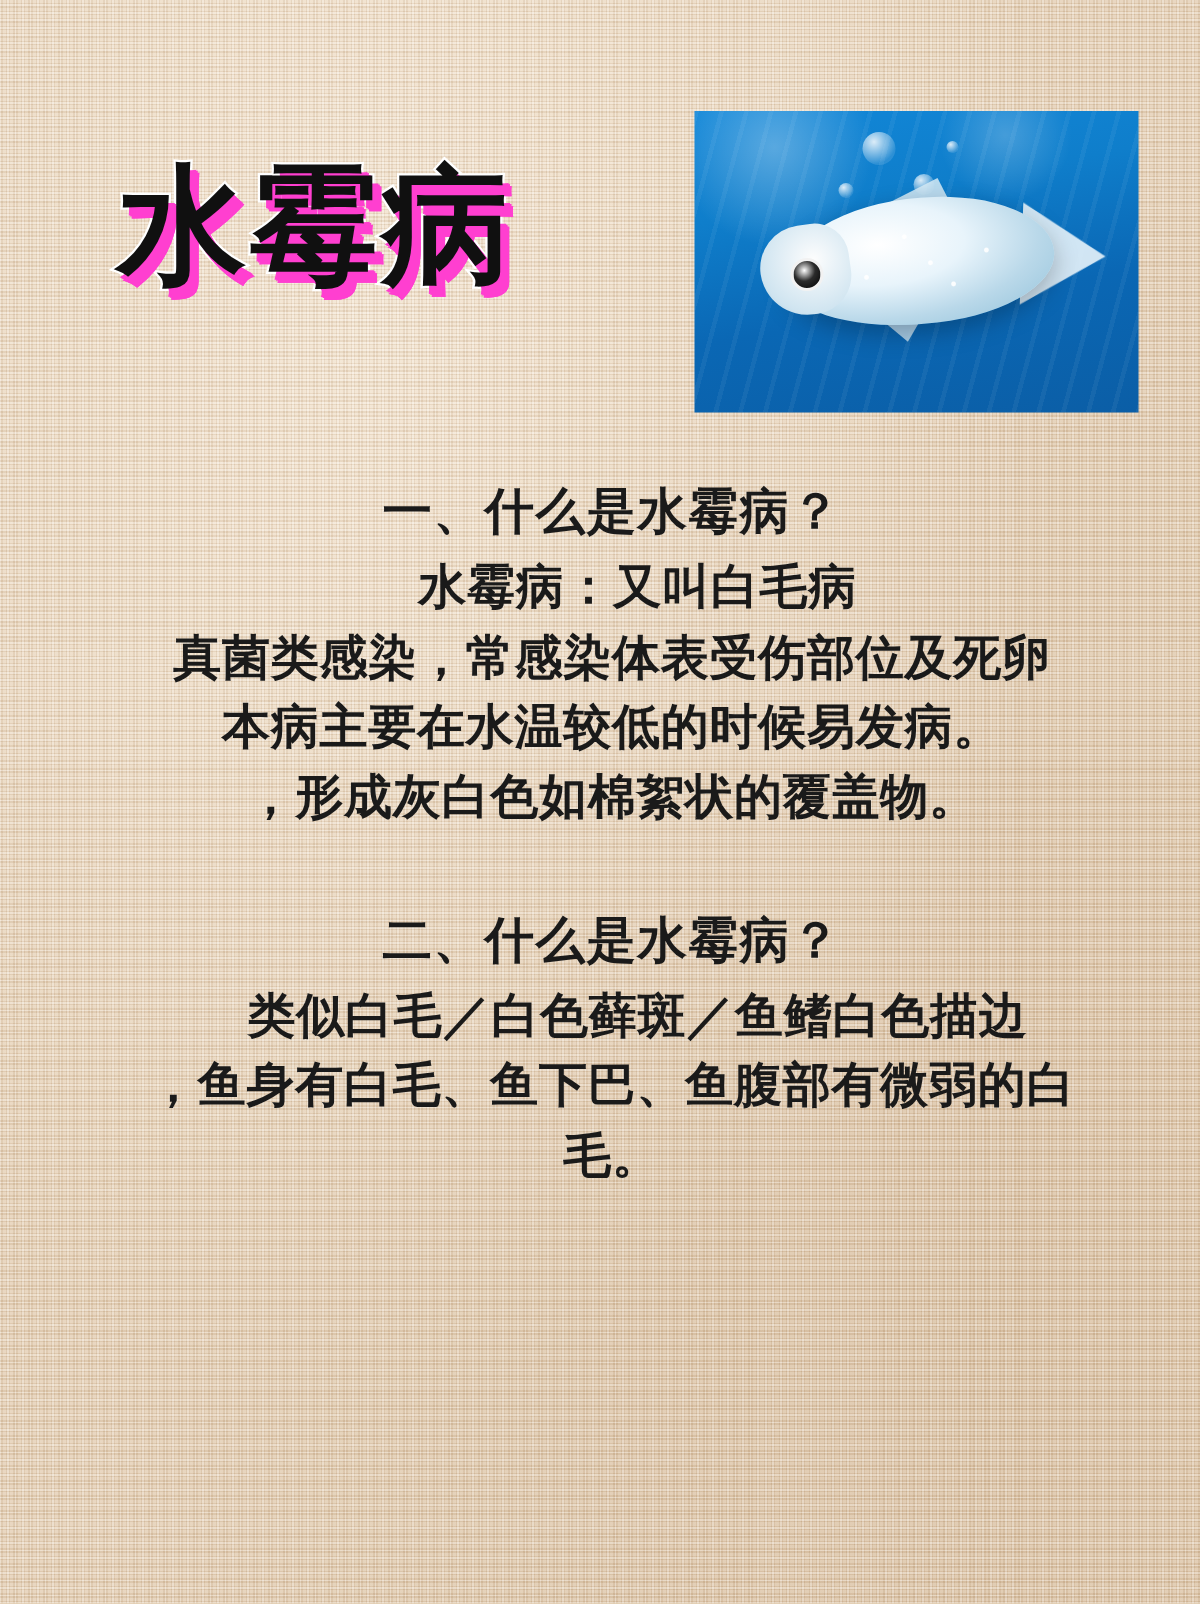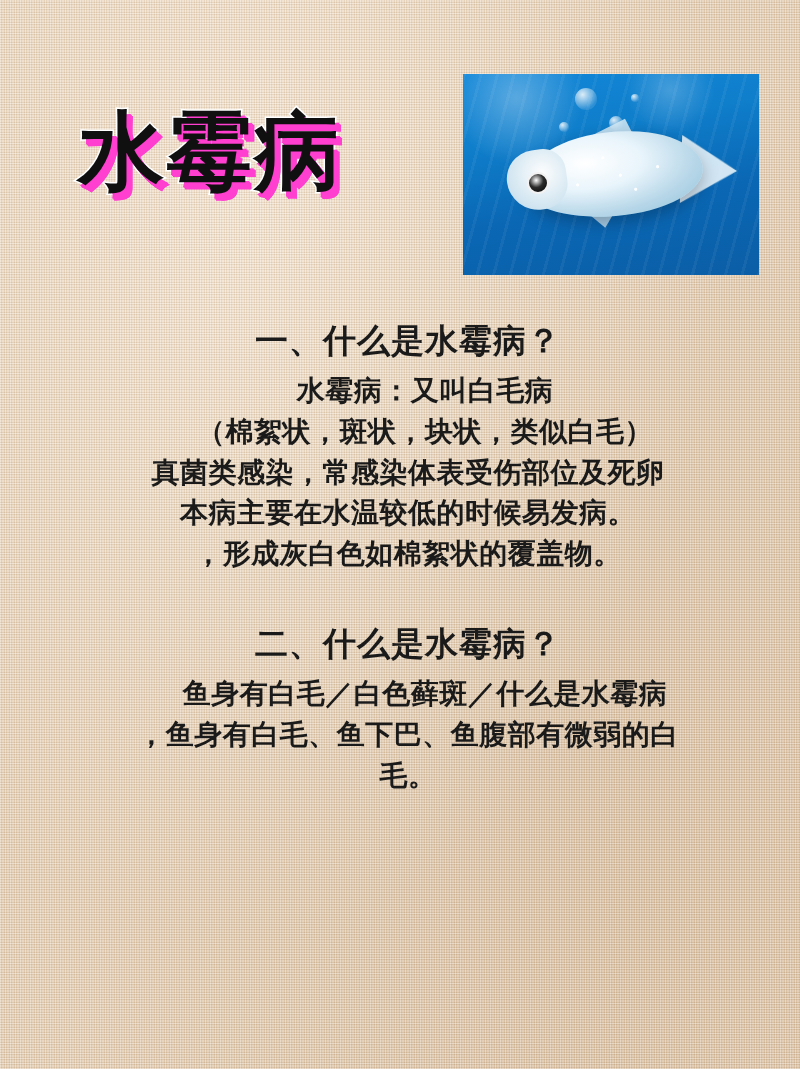--- a/index.html
+++ b/index.html
@@ -186,22 +186,22 @@
   .heading {
     font-family: "DejaVu Sans", "Liberation Sans", sans-serif;
     font-size: 33px;
     font-weight: bold;
     color: #1a1a1a;
     line-height: 1.42;
     margin: 0 0 6px 0;
     letter-spacing: 1px;
   }
   .para {
-    font-family: Liberation Serif, serif;
-    font-size: 28px;
+    font-family: Liberation Mono, monospace;
+    font-size: 32px;
     font-weight: bold;
     color: #1a1a1a;
     line-height: 1.46;
     margin: 0;
     letter-spacing: 0.5px;
   }
   .indent { padding-left: 34px; }
   .block-gap { height: 46px; }
 </style>
 </head>
@@ -226,29 +226,28 @@
     <div class="fish-speckles"></div>
     <div class="fish-head"></div>
     <div class="fish-eye"></div>
   </div>
 
   <div class="content">
 
     <div>
       <p class="heading">一、什么是水霉病？</p>
       <p class="para indent">水霉病：又叫白毛病</p>
-      <p class="para indent">（棉絮状，斑状，块状，类似白毛）</p>
       <p class="para">真菌类感染，常感染体表受伤部位及死卵</p>
       <p class="para">本病主要在水温较低的时候易发病。</p>
       <p class="para">，形成灰白色如棉絮状的覆盖物。</p>
     </div>
 
     <div class="block-gap"></div>
 
     <div>
       <p class="heading">二、什么是水霉病？</p>
-      <p class="para indent">鱼身有白毛／白色藓斑／什么是水霉病</p>
+      <p class="para indent">类似白毛／白色藓斑／鱼鳍白色描边</p>
       <p class="para">，鱼身有白毛、鱼下巴、鱼腹部有微弱的白</p>
       <p class="para">毛。</p>
     </div>
 
   </div>
 </div>
 
 </body></html>

